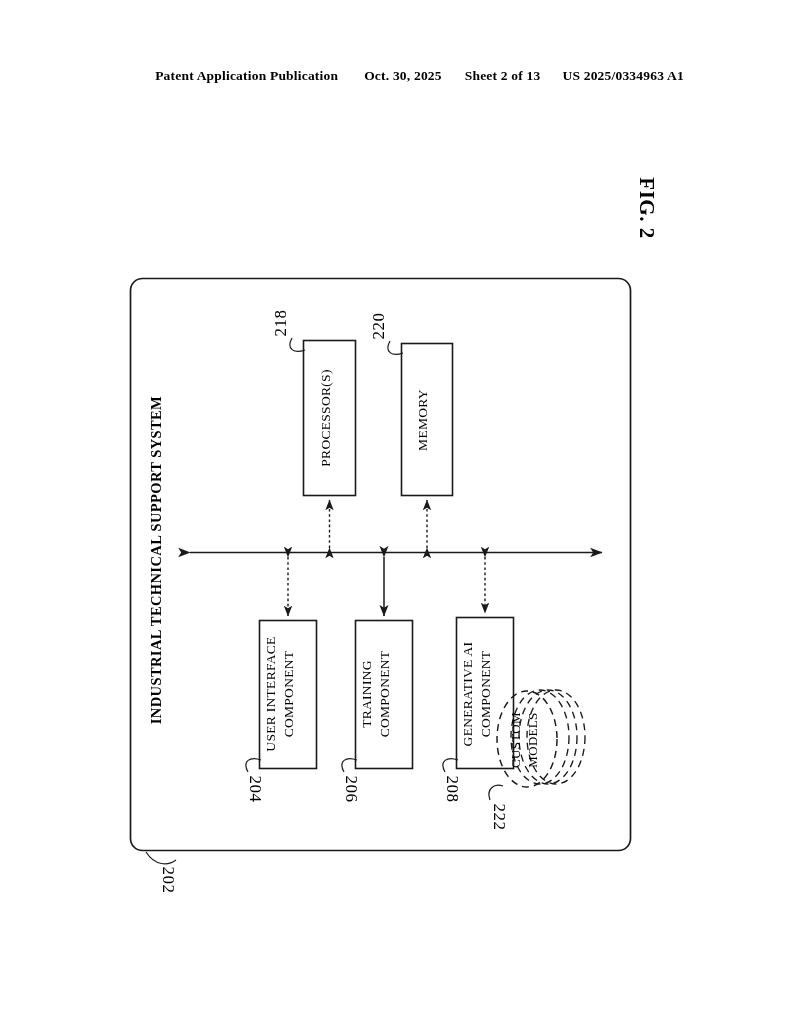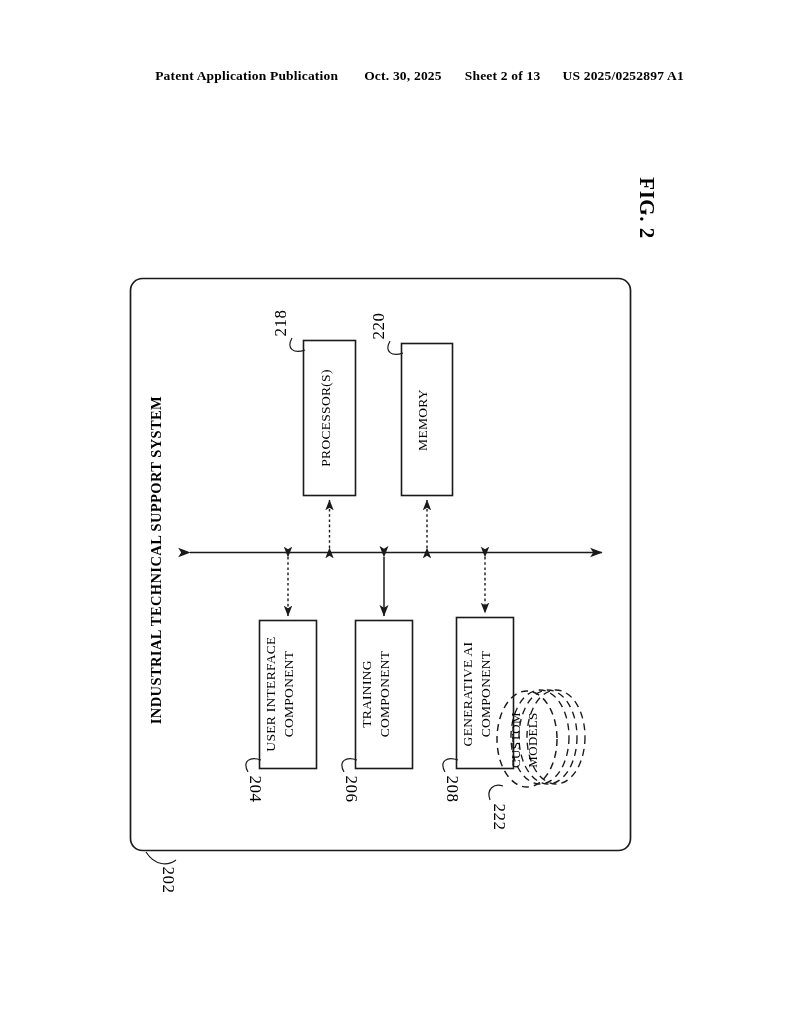--- a/index.html
+++ b/index.html
@@ -100,21 +100,21 @@
 </style>
 </head>
 <body>
 
 <div class="page">
 
   <div class="header">
     <span class="h-pub">Patent Application Publication</span>
     <span class="h-date">Oct. 30, 2025</span>
     <span class="h-sheet">Sheet 2 of 13</span>
-    <span class="h-serial">US 2025/0252897 A1</span>
+    <span class="h-serial">US 2025/0334963 A1</span>
   </div>
 
   <div class="fig-label">FIG. 2</div>
 
   <div class="drawing">
   <svg width="794" height="1024" viewBox="0 0 794 1024" xmlns="http://www.w3.org/2000/svg">
     <defs>
       <marker id="arrTip" markerWidth="9" markerHeight="9" refX="7.4" refY="3.2" orient="auto" markerUnits="strokeWidth">
         <path d="M0,0.2 L7.8,3.2 L0,6.2 L1.9,3.2 Z" fill="#1a1a1a"></path>
       </marker>

